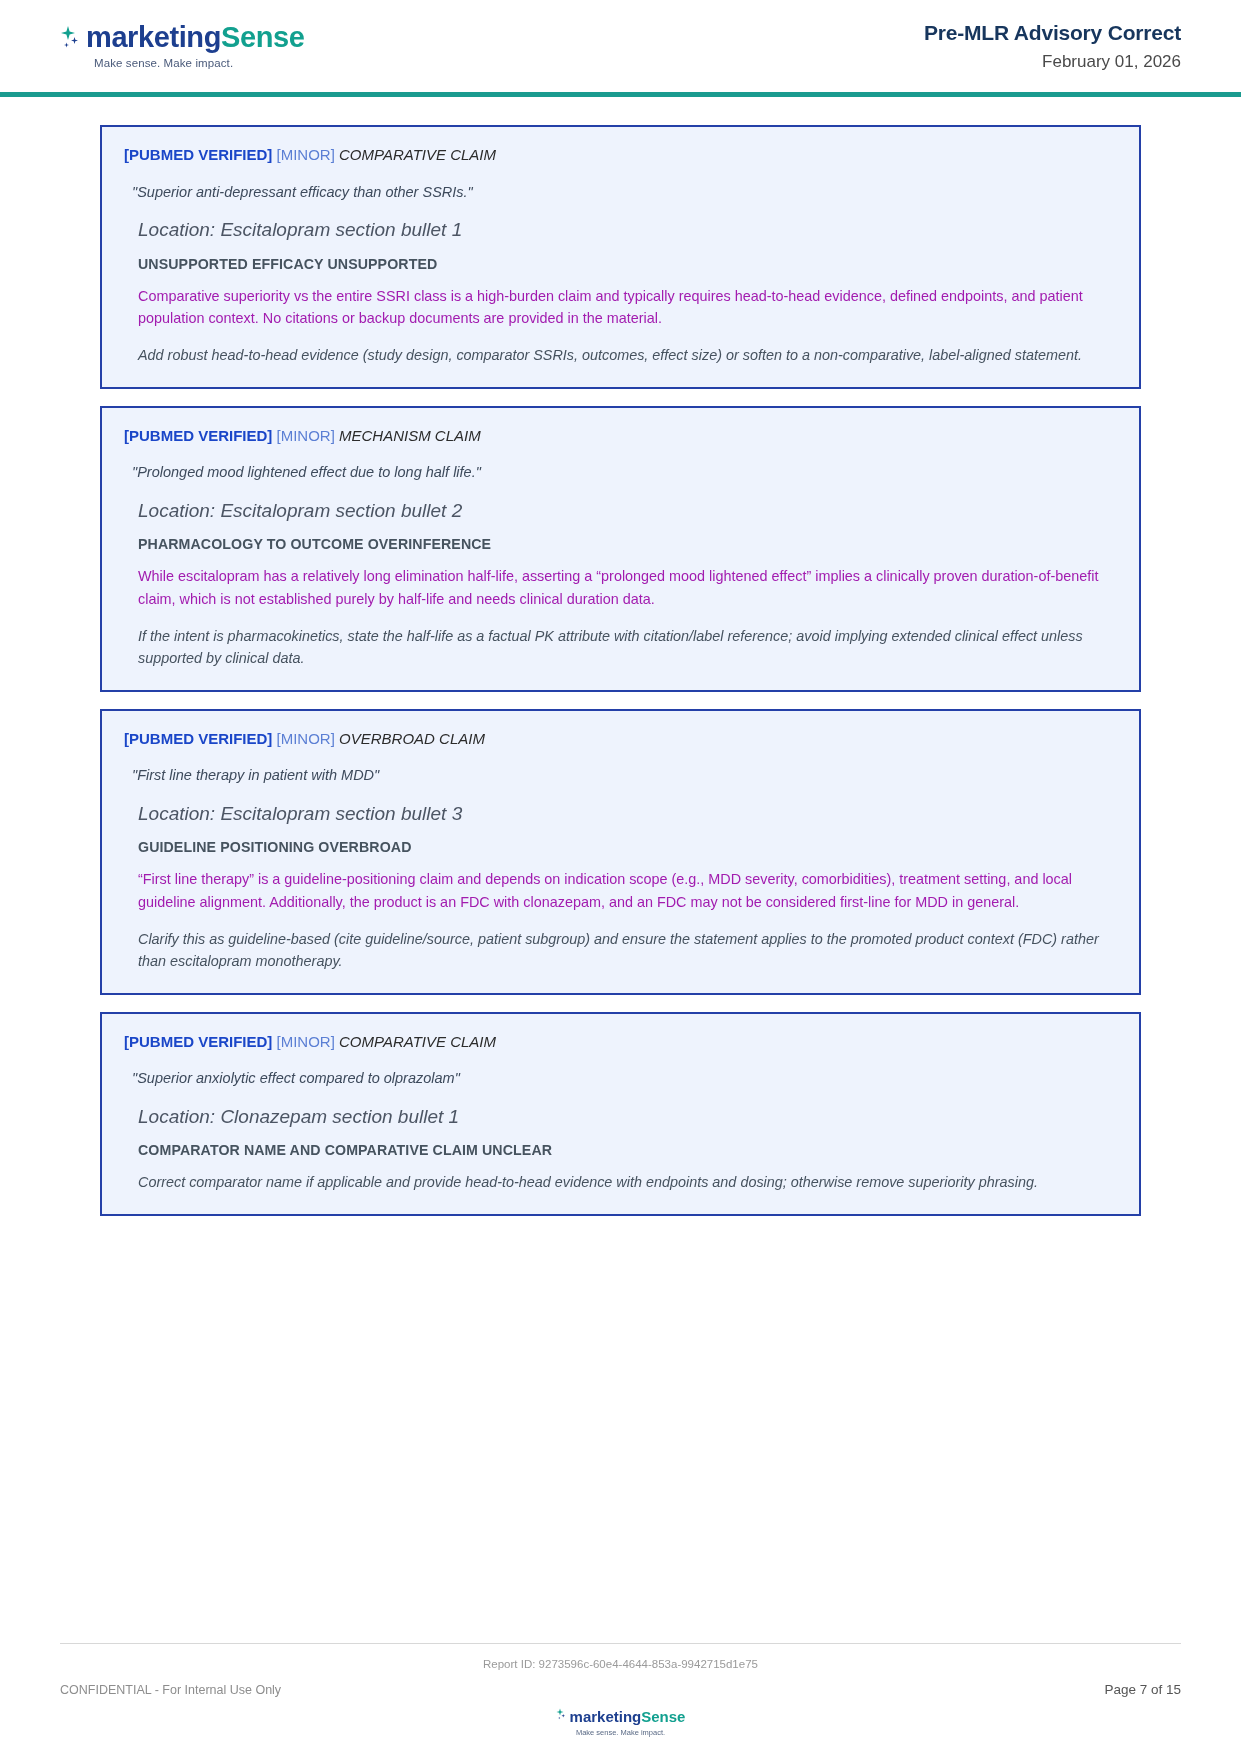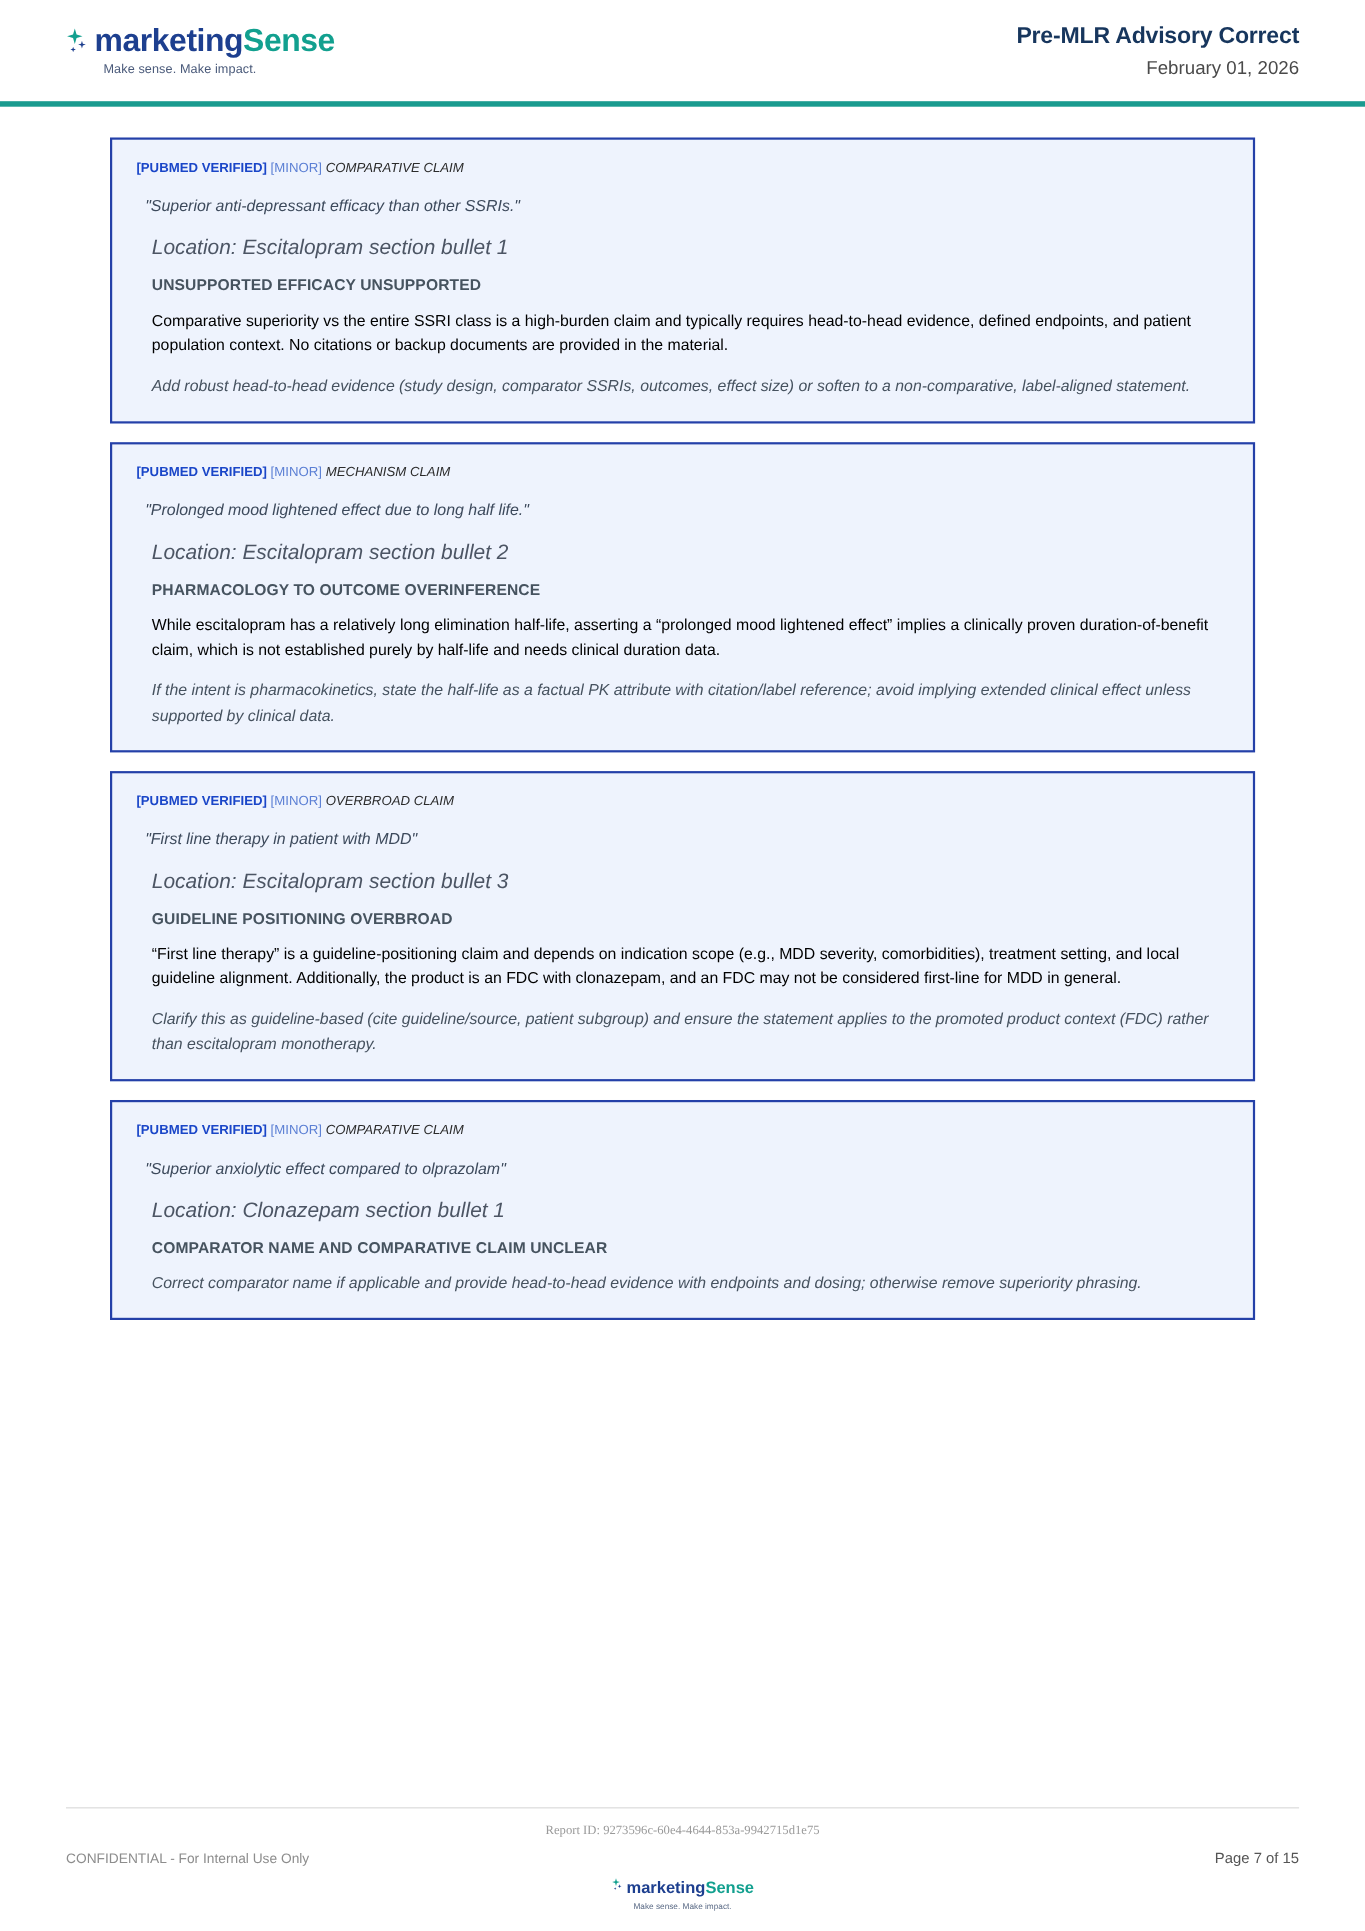--- a/index.html
+++ b/index.html
@@ -65,21 +65,21 @@
   .content {
     padding: 28px 100px 0 100px;
   }
   .finding-card {
     border: 2px solid #2440a8;
     background: #eef3fd;
     padding: 18px 22px 20px 22px;
     margin-bottom: 17px;
   }
   .card-head {
-    font-size: 12px;
+    font-size: 15px;
     margin-bottom: 18px;
     line-height: 1.3;
   }
   .tag-verified {
     color: #1a46c8;
     font-weight: 700;
   }
   .tag-severity {
     color: #5b7fd4;
     font-weight: 400;
@@ -104,21 +104,21 @@
     line-height: 1.35;
   }
   .issue-title {
     font-weight: 700;
     color: #46535f;
     font-size: 14.2px;
     letter-spacing: 0.1px;
     margin: 0 0 13px 14px;
   }
   .issue-body {
-    color: #000000;
+    color: #a21caf;
     font-size: 14.4px;
     line-height: 1.55;
     margin: 0 0 15px 14px;
   }
   .recommendation {
     font-style: italic;
     color: #46525f;
     font-size: 14.4px;
     line-height: 1.55;
     margin: 0 0 0 14px;
@@ -133,21 +133,20 @@
   }
   .footer-rule {
     border-top: 1px solid #d8d8d8;
     margin-bottom: 14px;
   }
   .footer-reportid {
     text-align: center;
     font-size: 11.5px;
     color: #9a9a9a;
     margin-bottom: 12px;
-    font-family: Liberation Serif, serif;
   }
   .footer-row {
     display: flex;
     justify-content: space-between;
     align-items: baseline;
   }
   .footer-confidential {
     font-size: 12.5px;
     color: #8d8d8d;
   }

